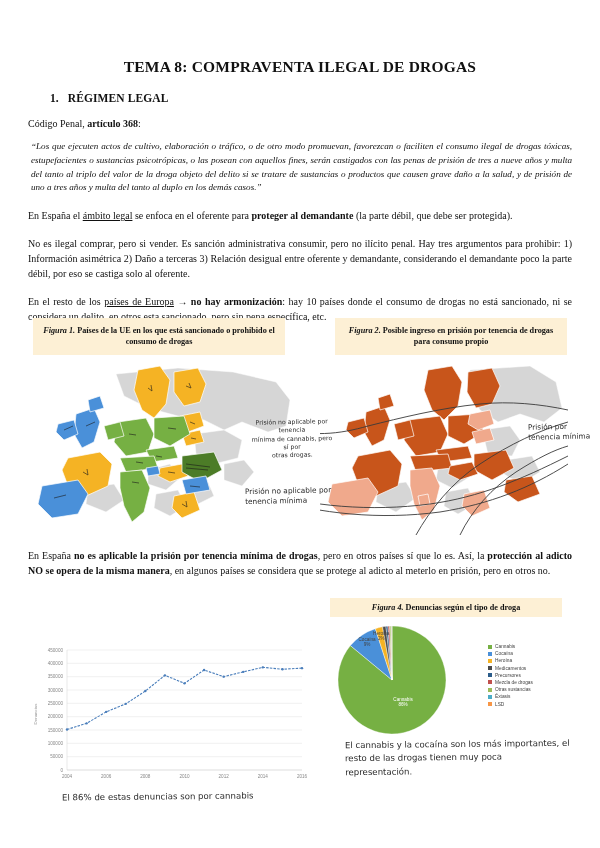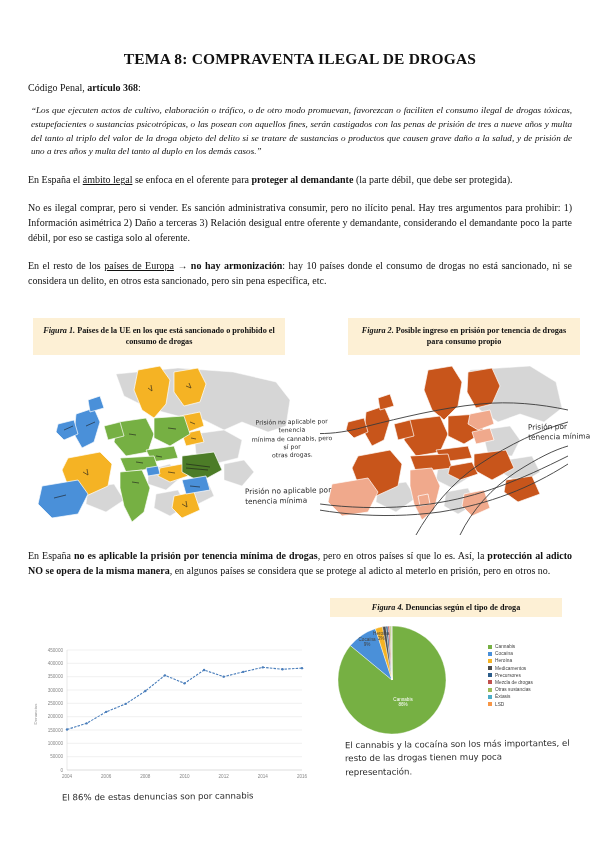--- a/index.html
+++ b/index.html
@@ -5,21 +5,21 @@
   html, body { margin:0; padding:0; }
   body {
     width:600px; height:848px;
     background:#ffffff;
     font-family:"Liberation Serif", serif;
     color:#111;
     position:relative;
     overflow:hidden;
   }
   .page { position:relative; width:600px; height:848px; padding:0; box-sizing:border-box; }
-  .content { position:absolute; left:28px; top:8px; width:544px; }
+  .content { position:absolute; left:28px; top:16px; width:544px; }
 
   h1.doc-title {
     font-family:"Liberation Serif", serif;
     font-size:15.5px;
     font-weight:bold;
     text-align:center;
     letter-spacing:0.2px;
     margin:42px 0 0 0;
   }
   .section-head {
@@ -100,40 +100,43 @@
   .pie-lbl.dark { fill:#444; }
 </style>
 </head>
 <body>
 
 <div class="page">
   <div class="content">
 
     <h1 class="doc-title">TEMA 8: COMPRAVENTA ILEGAL DE DROGAS</h1>
 
+    <div class="section-head">
+      <span class="num">1.</span><span>RÉGIMEN LEGAL</span>
+    </div>
 
     <div class="lead">
       <span>Código Penal, </span><b>artículo 368</b><span>:</span>
     </div>
 
     <div class="quote">“Los que ejecuten actos de cultivo, elaboración o tráfico, o de otro modo promuevan, favorezcan o faciliten el consumo ilegal de drogas tóxicas, estupefacientes o sustancias psicotrópicas, o las posean con aquellos fines, serán castigados con las penas de prisión de tres a nueve años y multa del tanto al triplo del valor de la droga objeto del delito si se tratare de sustancias o productos que causen grave daño a la salud, y de prisión de uno a tres años y multa del tanto al duplo en los demás casos.”</div>
 
     <p class="body-par"><span>En España el </span><span class="u">ámbito legal</span><span> se enfoca en el oferente para </span><b>proteger al demandante</b><span> (la parte débil, que debe ser protegida).</span></p>
     <p class="body-par"><span>No es ilegal comprar, pero si vender. Es sanción administrativa consumir, pero no ilícito penal. Hay tres argumentos para prohibir: 1) Información asimétrica 2) Daño a terceras 3) Relación desigual entre oferente y demandante, considerando el demandante poco la parte débil, por eso se castiga solo al oferente.</span></p>
     <p class="body-par"><span>En el resto de los </span><span class="u">países de Europa</span><span> → </span><b>no hay armonización</b><span>: hay 10 países donde el consumo de drogas no está sancionado, ni se considera un delito, en otros esta sancionado, pero sin pena específica, etc.</span></p>
   </div>
 
   <div class="fig-row" style="position:absolute; left:0; top:318px; width:480px; height:220px;">
 
     <div class="cap" style="position:absolute; left:33px; top:0; width:252px;">
       <i>Figura 1.</i>
       <span>Países de la UE en los que está sancionado o prohibido el consumo de drogas</span>
     </div>
 
-    <div class="cap" style="position:absolute; left:348px; top:0; width:232px;">
+    <div class="cap" style="position:absolute; left:335px; top:0; width:232px;">
       <i>Figura 2.</i>
       <span>Posible ingreso en prisión por tenencia de drogas para consumo propio</span>
     </div>
 
     <div class="map-wrap" style="position:absolute; left:28px; top:42px; width:270px; height:175px;">
       <svg class="map" width="270" height="175" viewBox="0 0 270 175">
 
         <g fill="#d6d6d6" stroke="#ffffff" stroke-width="0.5">
           <path d="M88 14 L150 8 L205 12 L248 22 L262 40 L258 66 L240 72 L214 62 L196 70 L176 60 L150 56 L120 48 L96 36 Z"></path>
           <path d="M166 74 L196 70 L214 80 L210 98 L186 104 L168 94 Z"></path>

